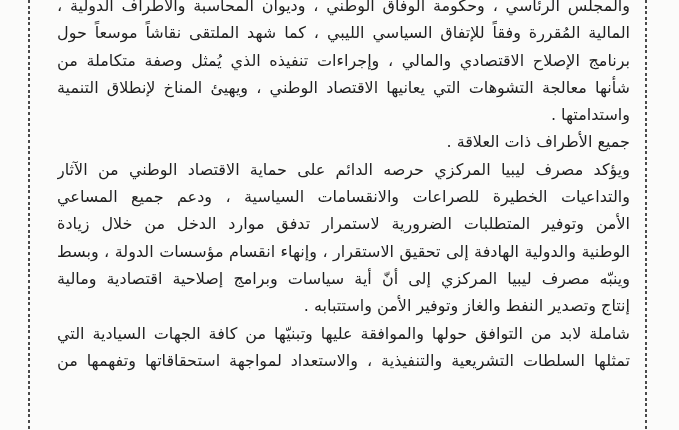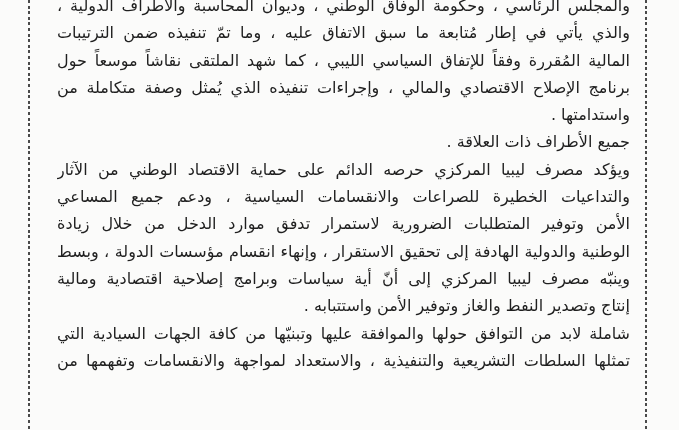--- a/index.html
+++ b/index.html
@@ -57,27 +57,27 @@
   }
 </style>
 </head>
 <body>
 
 <div class="page">
   <div class="vborder left"></div>
   <div class="vborder right"></div>
   <div class="doc-text">
       <div class="text-line just">والمجلس الرئاسي ، وحكومة الوفاق الوطني ، وديوان المحاسبة والأطراف الدولية ،</div>
-      <div class="text-line just">والذي يأتي في إطار مُتابعة ما سبق الاتفاق عليه ، وما تمّ تنفيذه ضمن الترتيبات</div>
       <div class="text-line just">المالية المُقررة وفقاً للإتفاق السياسي الليبي ، كما شهد الملتقى نقاشاً موسعاً حول</div>
       <div class="text-line just">برنامج الإصلاح الاقتصادي والمالي ، وإجراءات تنفيذه الذي يُمثل وصفة متكاملة من</div>
+      <div class="text-line just">شأنها معالجة التشوهات التي يعانيها الاقتصاد الوطني ، ويهيئ المناخ لإنطلاق التنمية</div>
       <div class="text-line end">واستدامتها .</div>
       <div class="text-line end">جميع الأطراف ذات العلاقة .</div>
       <div class="text-line just">ويؤكد مصرف ليبيا المركزي حرصه الدائم على حماية الاقتصاد الوطني من الآثار</div>
       <div class="text-line just">والتداعيات الخطيرة للصراعات والانقسامات السياسية ، ودعم جميع المساعي</div>
       <div class="text-line just">الأمن وتوفير المتطلبات الضرورية لاستمرار تدفق موارد الدخل من خلال زيادة</div>
       <div class="text-line just">الوطنية والدولية الهادفة إلى تحقيق الاستقرار ، وإنهاء انقسام مؤسسات الدولة ، وبسط</div>
       <div class="text-line just">وينبّه مصرف ليبيا المركزي إلى أنّ أية سياسات وبرامج إصلاحية اقتصادية ومالية</div>
       <div class="text-line end">إنتاج وتصدير النفط والغاز وتوفير الأمن واستتبابه .</div>
       <div class="text-line just">شاملة لابد من التوافق حولها والموافقة عليها وتبنيّها من كافة الجهات السيادية التي</div>
-      <div class="text-line just">تمثلها السلطات التشريعية والتنفيذية ، والاستعداد لمواجهة والانقسامات وتفهمها من</div>
+      <div class="text-line just">تمثلها السلطات التشريعية والتنفيذية ، والاستعداد لمواجهة استحقاقاتها وتفهمها من</div>
     </div>
 </div>
 
 </body></html>

